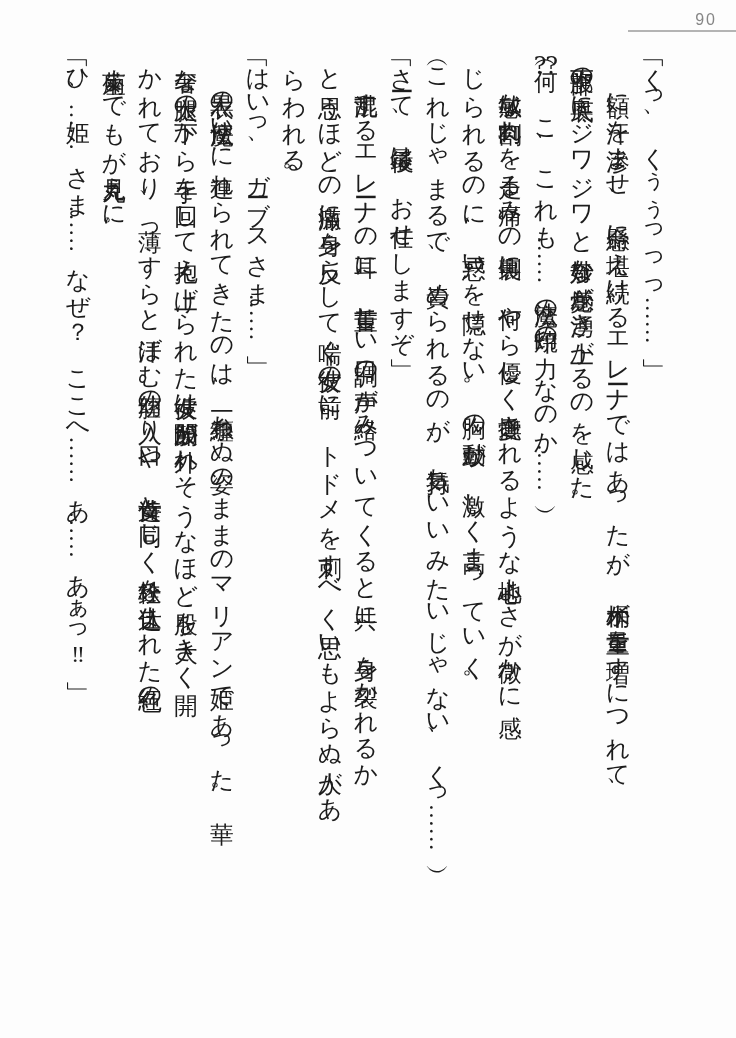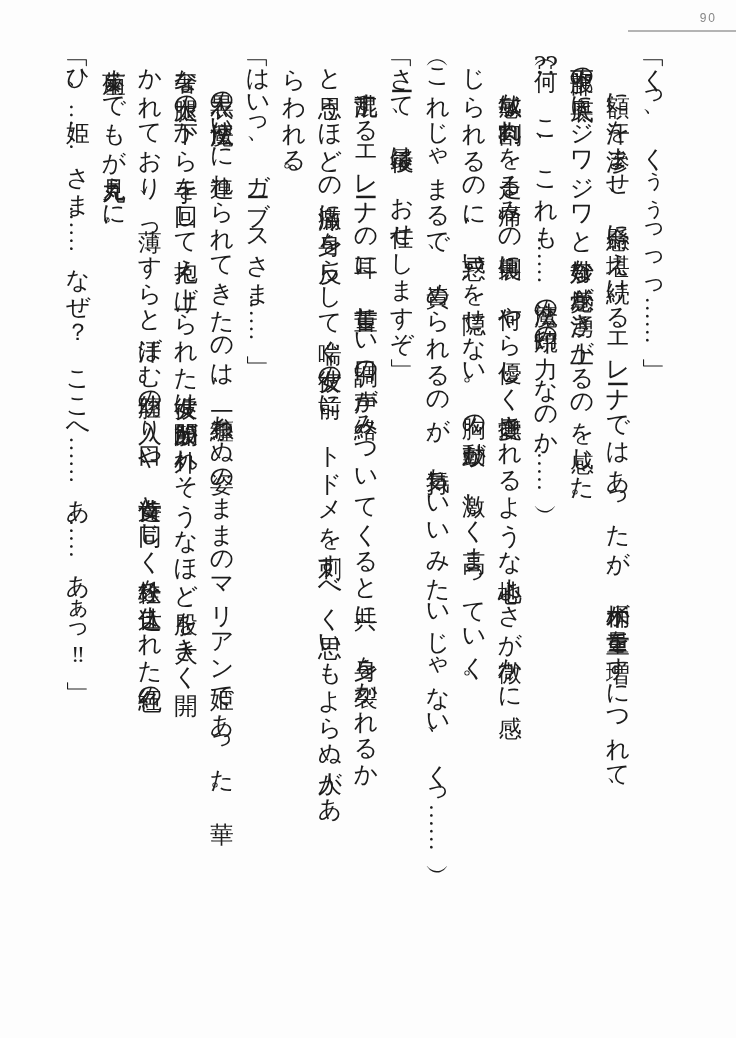--- a/index.html
+++ b/index.html
@@ -13,21 +13,21 @@
     height: 1038px;
     background: #fdfdfd;
     overflow: hidden;
     margin: 0 auto;
   }
   .page-number {
     position: absolute;
     top: 11px;
     right: 19px;
     font-family: "Liberation Sans", "DejaVu Sans", sans-serif;
-    font-size: 12px;
+    font-size: 16px;
     letter-spacing: 2px;
     color: #868686;
   }
   .page-rule {
     position: absolute;
     top: 30px;
     right: 0;
     width: 108px;
     height: 2px;
     background: #b4b4b4;

